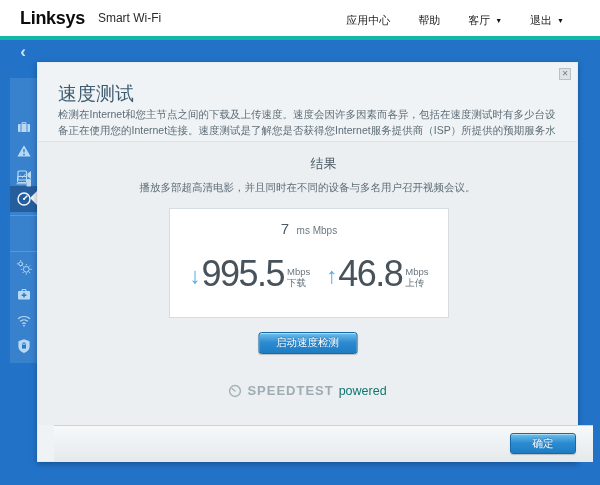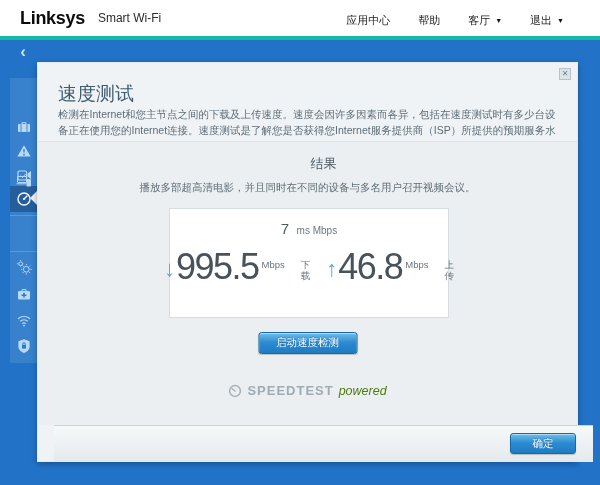--- a/index.html
+++ b/index.html
@@ -54,35 +54,35 @@
 
   .card { position:absolute; left:131px; top:66px; width:280px; height:110px;
           background:#ffffff; border:1px solid #d6dde2; }
   .ping-row { margin-top:11px; text-align:center; color:#55626b; }
   .ping-val { font-size:15px; color:#4e5b64; }
   .ping-unit { font-size:10px; color:#6b7880; margin-left:3px; }
   .speeds { display:flex; justify-content:center; align-items:flex-end; gap:16px; margin-top:13px; }
   .speed-group { display:flex; align-items:flex-end; }
   .arrow { font-size:22px; color:#57a9e0; line-height:1; margin:0 1px 3px 0; font-weight:400; }
   .speed-num { font-size:36px; line-height:0.85; letter-spacing:-1.5px; color:#47525a; }
-  .unit-stack { display:flex; flex-direction:row; margin:8px 0 1px 3px; font-size:9.5px;
-                line-height:1.2; color:#68757d;gap:16px; }
+  .unit-stack { display:flex; flex-direction:column; margin:15px 0 1px 3px; font-size:9.5px;
+                line-height:1.2; color:#68757d; }
 
   .btn-blue { background:linear-gradient(#6fc0ec, #2b8ad0 48%, #1d7cc2);
               border:1px solid #1668a6; border-radius:3px; color:#ffffff; font-size:10.5px;
               box-shadow:inset 0 1px 0 rgba(255,255,255,0.45), 0 1px 1px rgba(0,0,0,0.2);
               text-shadow:0 -1px 0 rgba(0,30,60,0.3); cursor:pointer;
               font-family:"Liberation Sans", sans-serif; }
   .start-btn { position:absolute; left:50%; transform:translateX(-50%); top:190px;
                height:22px; padding:0 17px; }
 
   .powered { position:absolute; left:0; top:241px; width:100%; display:flex; align-items:center;
              justify-content:center; gap:5px; }
   .powered-brand { font-size:13px; font-weight:700; letter-spacing:1px; color:#a0acb3; }
-  .powered-suffix { font-size:12.5px; color:#4d7c0f;font-style:italic; }
+  .powered-suffix { font-size:12.5px; color:#0f766e; }
 
   .dlg-footer { position:absolute; left:16px; top:362px; width:539px; height:37px;
                 background:linear-gradient(#f7f9fa, #e4e9ec); border-top:1px solid #ccd4d8; }
   .ok-btn { position:absolute; right:17px; top:7px; height:21px; width:66px; }
 </style>
 </head>
 <body>
 
 <div id="stage">
 

